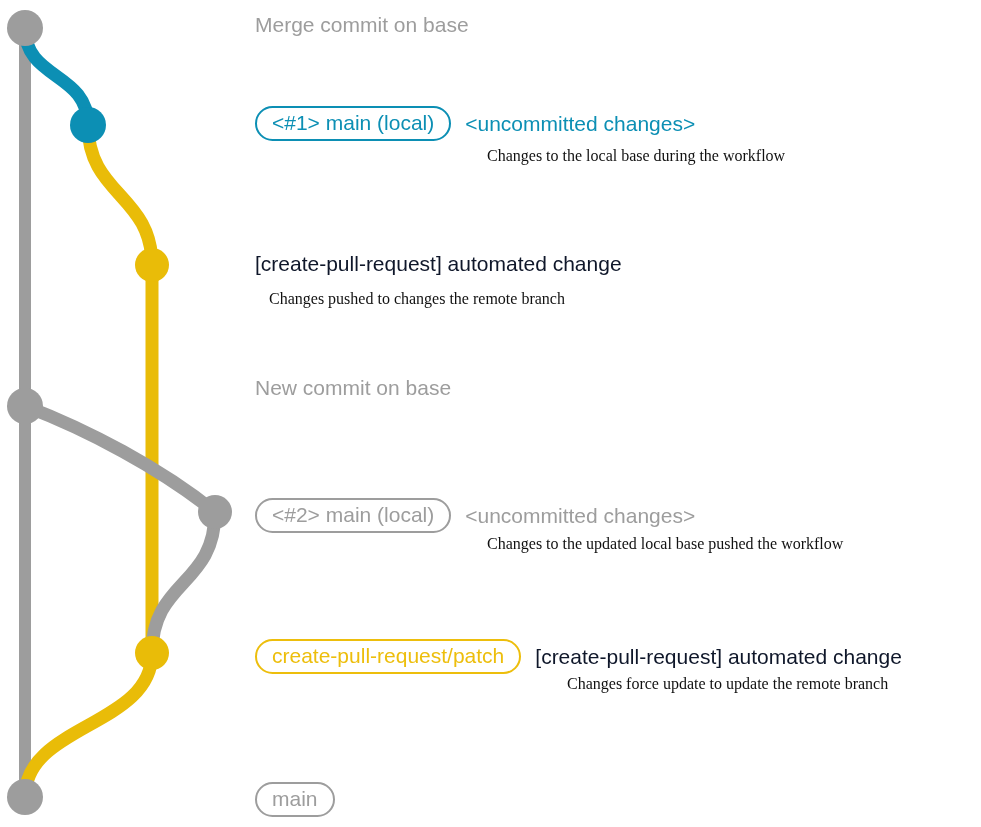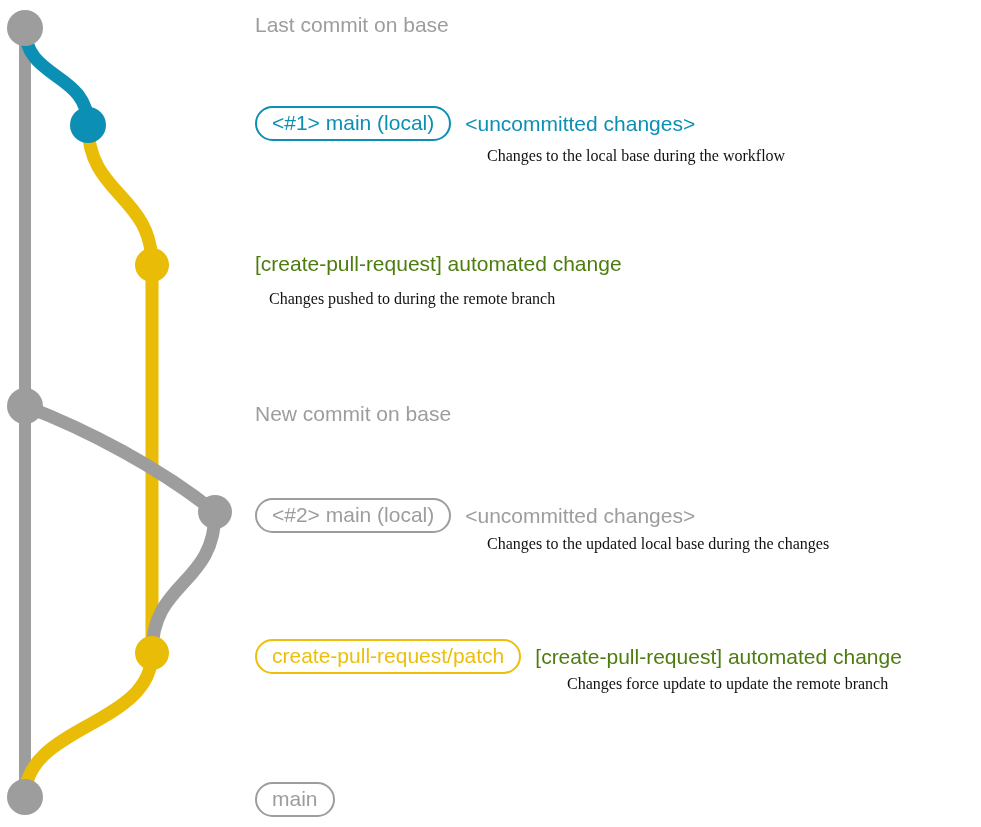--- a/index.html
+++ b/index.html
@@ -50,21 +50,21 @@
   .desc {
     position: absolute;
     font-family: "Liberation Serif", serif;
     font-size: 16px;
     color: #111111;
     white-space: nowrap;
     line-height: 1;
   }
   .c-gray   { color: #9d9d9d; }
   .c-blue   { color: #0c8fb4; }
-  .c-yellow { color: #4d7c0f; }
+  .c-yellow { color: #0f172a; }
   .c-yellow-badge { color: #edbe0c; }
 </style>
 </head>
 <body>
 
 <svg id="graph-canvas" viewBox="0 0 981 827" width="981" height="827" xmlns="http://www.w3.org/2000/svg">
 
   <path d="M25,28 L25,797" stroke="#9d9d9d" stroke-width="12" fill="none" stroke-linecap="round"></path>
 
   <path d="M25,28 C25,80 88,72 88,125" stroke="#0c8fb4" stroke-width="13" fill="none" stroke-linecap="round"></path>
@@ -81,43 +81,43 @@
   <circle cx="25" cy="28" r="18" fill="#9d9d9d"></circle>
   <circle cx="88" cy="125" r="18" fill="#0c8fb4"></circle>
   <circle cx="152" cy="265" r="17" fill="#e9bc08"></circle>
   <circle cx="25" cy="406" r="18" fill="#9d9d9d"></circle>
   <circle cx="215" cy="512" r="17" fill="#9d9d9d"></circle>
   <circle cx="152" cy="653" r="17" fill="#e9bc08"></circle>
   <circle cx="25" cy="797" r="18" fill="#9d9d9d"></circle>
 </svg>
 
 <div class="row" style="left:255px; top:14px;">
-  <span class="subject c-gray">Last commit on base</span>
+  <span class="subject c-gray">Merge commit on base</span>
 </div>
 
 <div class="row" style="left:255px; top:106px;">
   <span class="badge c-blue">&lt;#1&gt; main (local)</span>
   <span class="subject c-blue">&lt;uncommitted changes&gt;</span>
 </div>
 <div class="desc" style="left:487px; top:148px;">Changes to the local base during the workflow</div>
 
 <div class="row" style="left:255px; top:253px;">
   <span class="subject c-yellow">[create-pull-request] automated change</span>
 </div>
-<div class="desc" style="left:269px; top:291px;">Changes pushed to during the remote branch</div>
+<div class="desc" style="left:269px; top:291px;">Changes pushed to changes the remote branch</div>
 
-<div class="row" style="left:255px; top:403px;">
+<div class="row" style="left:255px; top:377px;">
   <span class="subject c-gray">New commit on base</span>
 </div>
 
 <div class="row" style="left:255px; top:498px;">
   <span class="badge c-gray">&lt;#2&gt; main (local)</span>
   <span class="subject c-gray">&lt;uncommitted changes&gt;</span>
 </div>
-<div class="desc" style="left:487px; top:536px;">Changes to the updated local base during the changes</div>
+<div class="desc" style="left:487px; top:536px;">Changes to the updated local base pushed the workflow</div>
 
 <div class="row" style="left:255px; top:639px;justify-content:space-between;">
   <span class="badge c-yellow-badge">create-pull-request/patch</span>
   <span class="subject c-yellow">[create-pull-request] automated change</span>
 </div>
 <div class="desc" style="left:567px; top:676px;">Changes force update to update the remote branch</div>
 
 <div class="row" style="left:255px; top:782px;">
   <span class="badge c-gray">main</span>
 </div>

